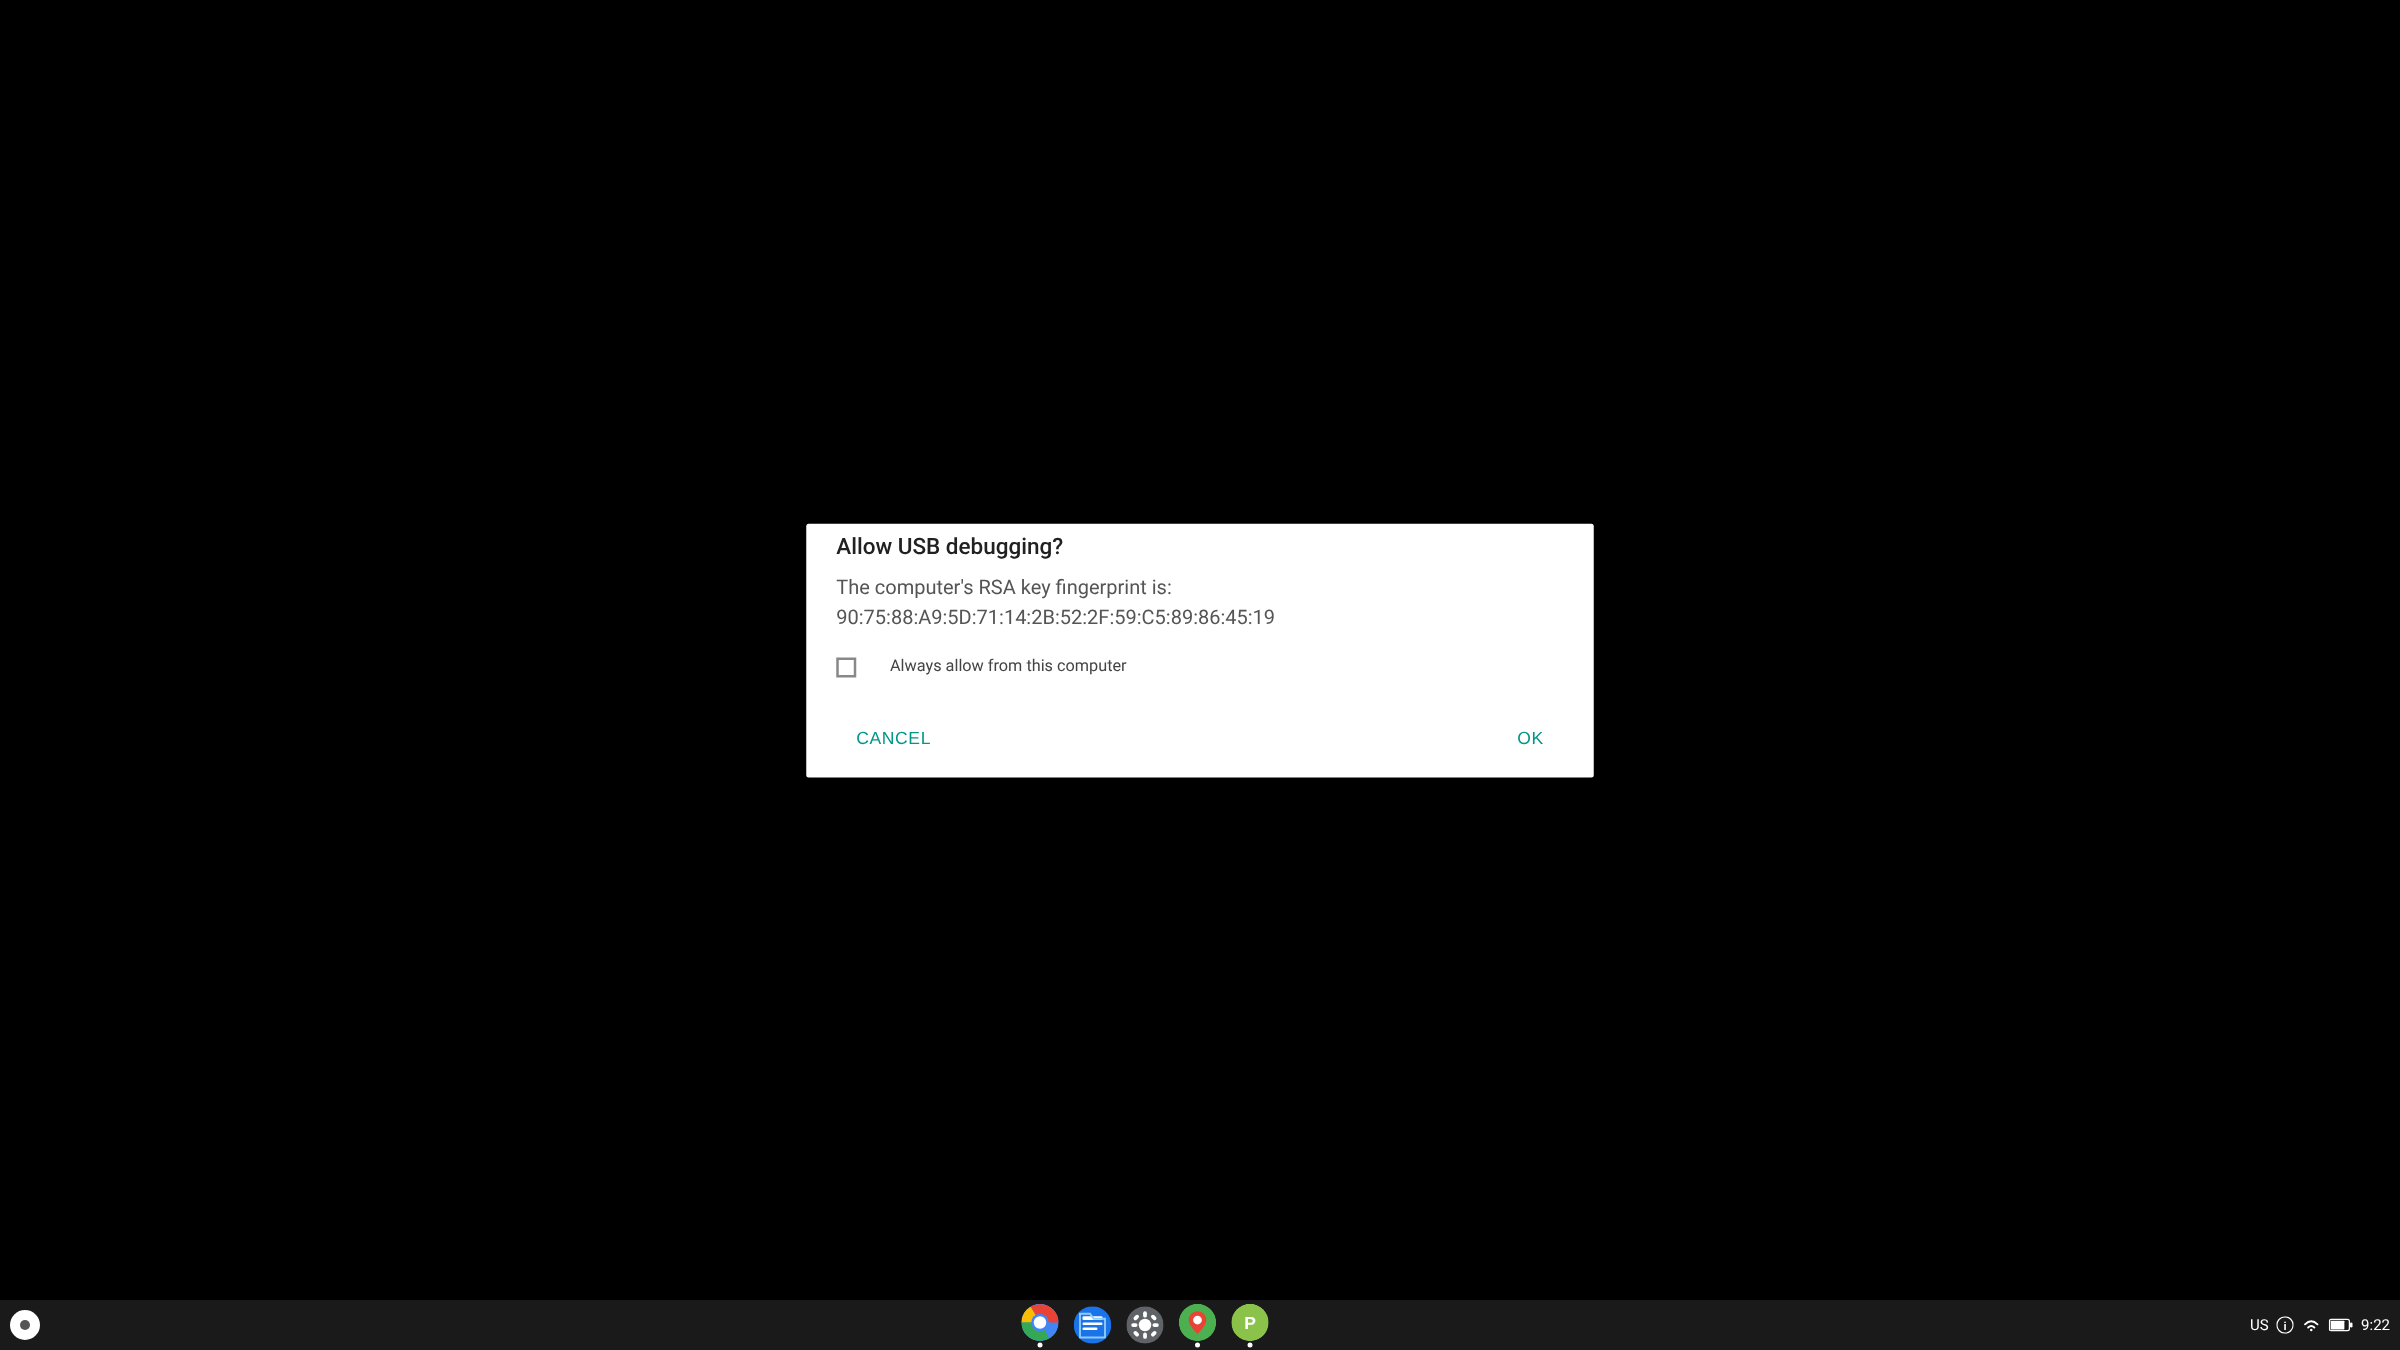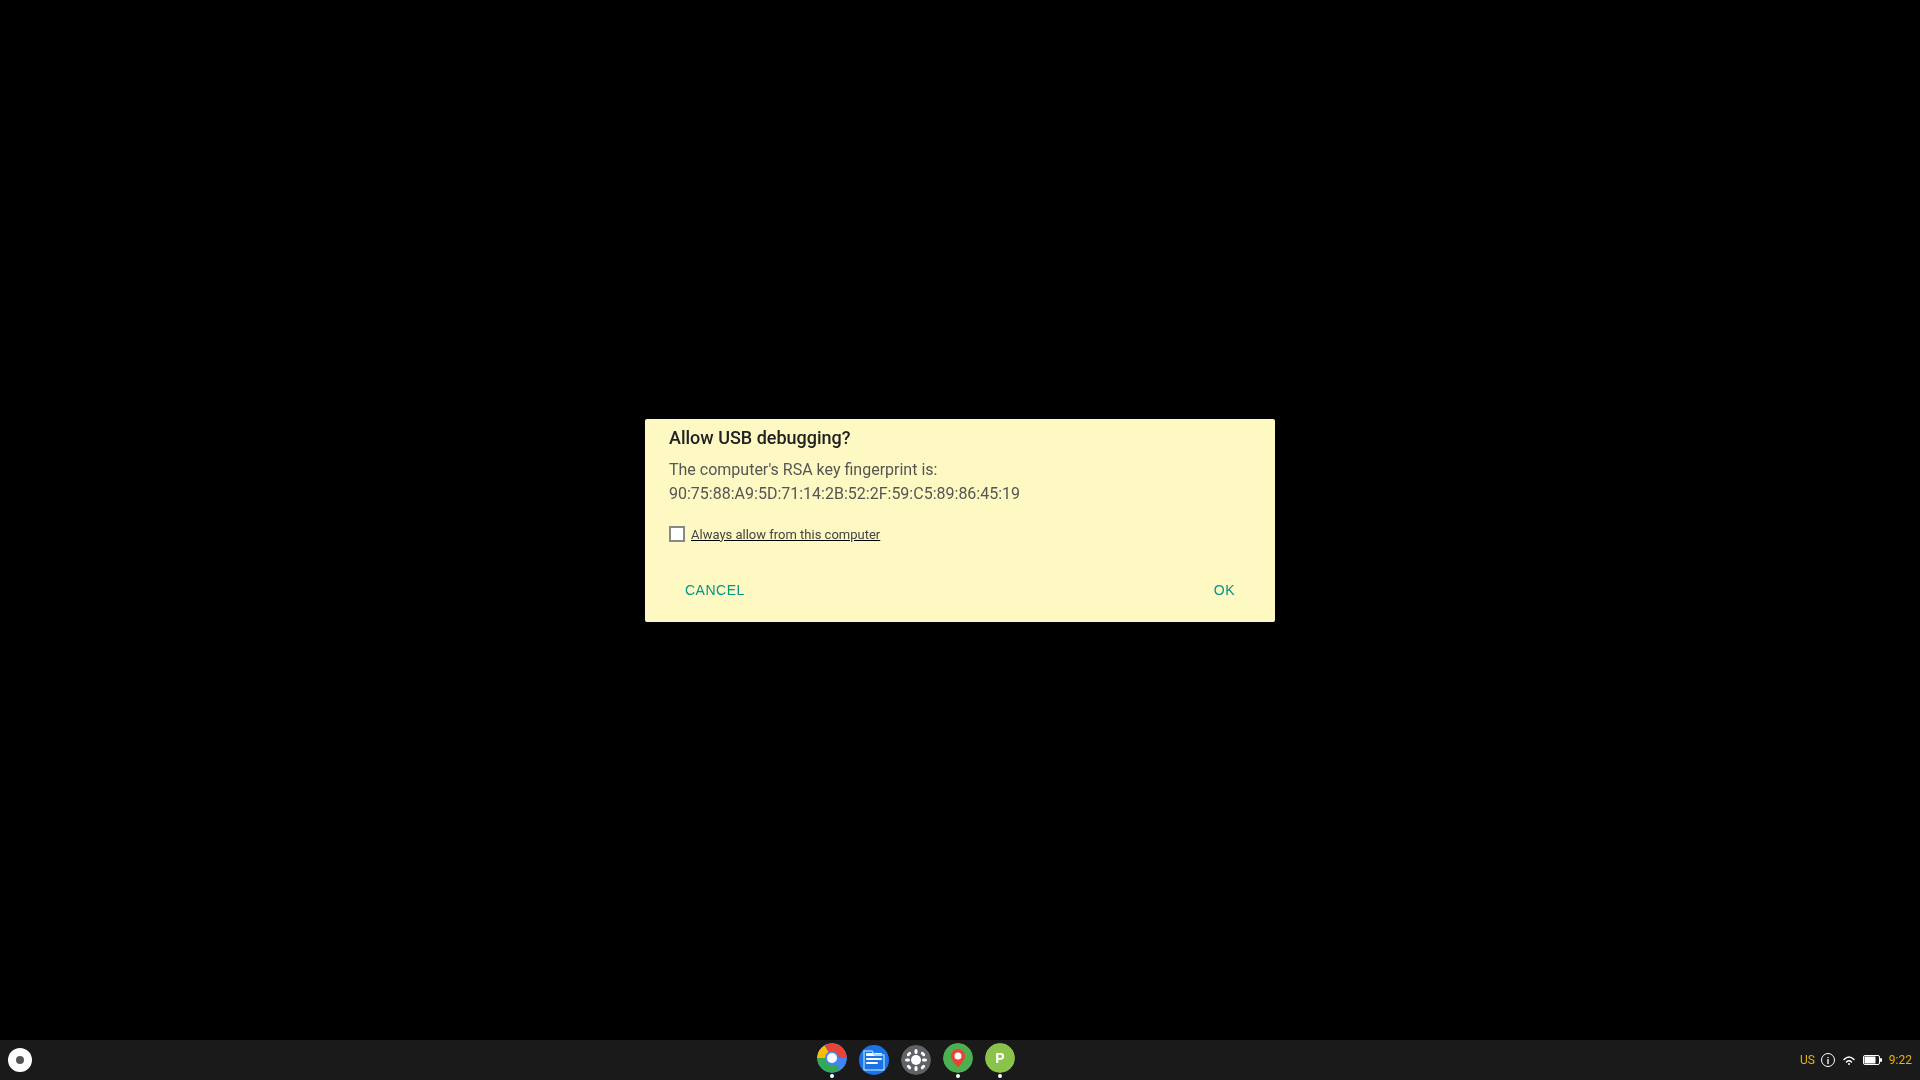--- a/index.html
+++ b/index.html
@@ -16,21 +16,21 @@
     
     .dialog-overlay {
       position: absolute;
       top: 0; left: 0; right: 0; bottom: 40px;
       display: flex;
       align-items: center;
       justify-content: center;
     }
 
     .dialog {
-      background: #fef9c3;
+      background: #ffffff;
       border-radius: 2px;
       width: 630px;
       padding: 8px 24px 16px 24px;
       box-shadow: 0 8px 24px rgba(0,0,0,0.5);
     }
 
     .dialog-title {
       font-size: 18px;
       font-weight: 500;
       color: #212121;
@@ -39,24 +39,23 @@
 
     .dialog-body {
       font-size: 16px;
       color: #555;
       line-height: 1.5;
       margin-bottom: 20px;
     }
 
     .dialog-checkbox-row {
       display: flex;
-      align-items: flex-end;
-      gap: 6px;
+      align-items: flex-start;
+      gap: 27px;
       margin-bottom: 28px;
-      text-decoration: underline;
     }
 
     .dialog-checkbox {
       width: 16px;
       height: 16px;
       border: 2px solid #888;
       background: #fff;
       cursor: pointer;
       flex-shrink: 0;
       appearance: none;
@@ -172,21 +171,21 @@
       border-radius: 50%;
       background: #fff;
       margin-top: 1px;
     }
 
     
     .status-area {
       display: flex;
       align-items: center;
       gap: 6px;
-      color: #eab308;
+      color: #ffffff;
       font-size: 12px;
     }
   </style>
 </head>
 <body>
 
 <div style="width:1920px;height:1080px;background:#000;position:relative;">
 
   <div class="dialog-overlay">
     <div class="dialog">

